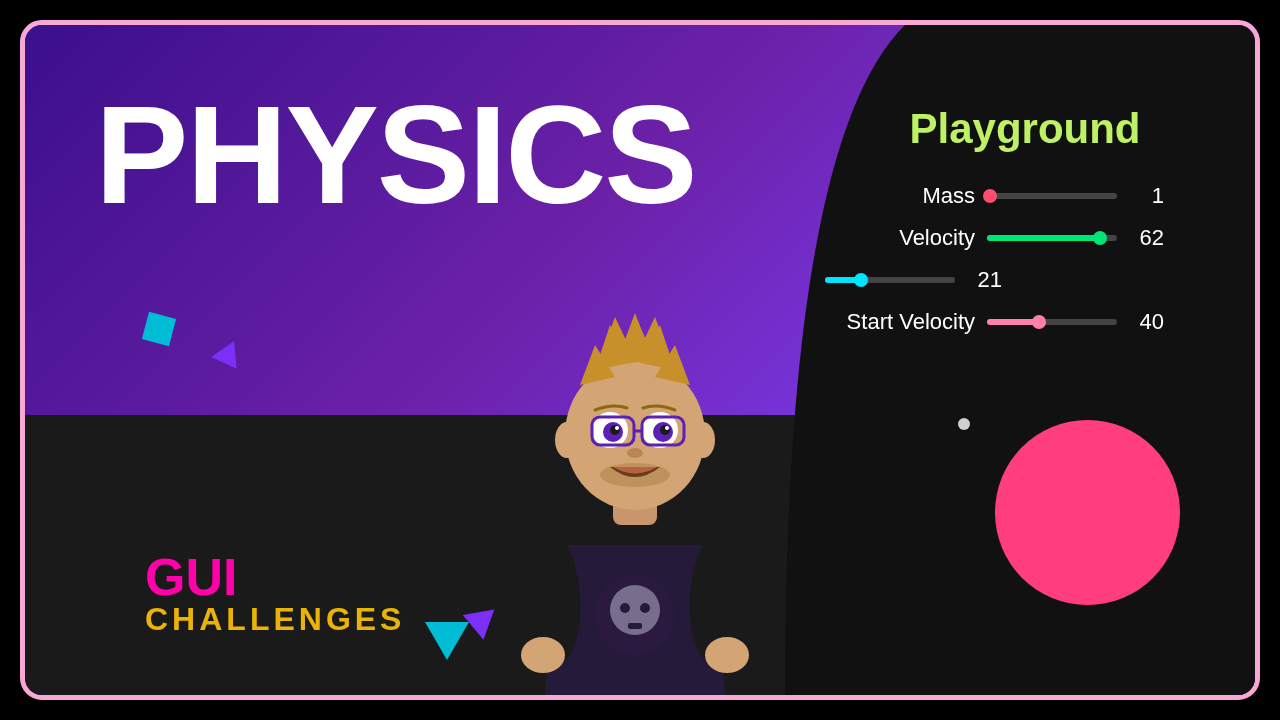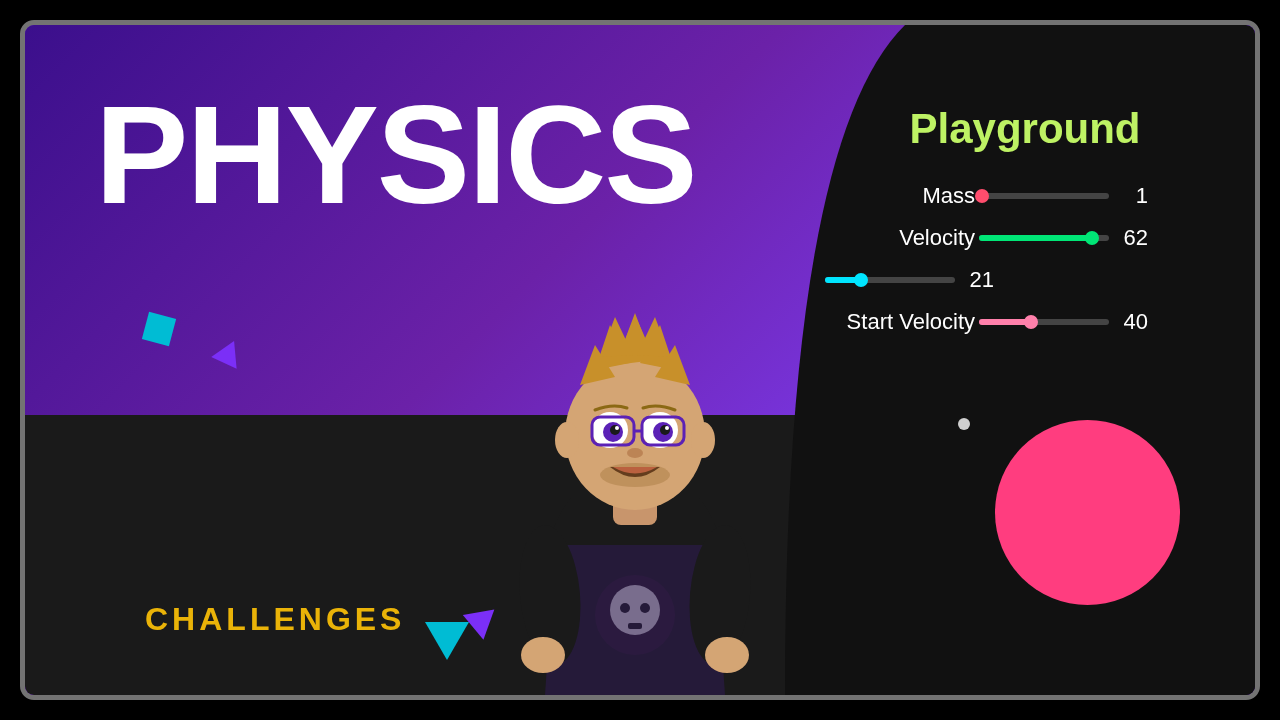--- a/index.html
+++ b/index.html
@@ -9,22 +9,22 @@
       background: #000;
       display: flex;
       align-items: center;
       justify-content: center;
       overflow: hidden;
     }
 
     .outer-frame {
       width: 1240px;
       height: 680px;
-      border: 5px solid #737373;
-      border-radius: 14px;
+      border: 5px solid #f9a8d4;
+      border-radius: 22px;
       position: relative;
       overflow: hidden;
       background: #5b21b6;
     }
 
     
     .bg-left {
       position: absolute;
       inset: 0;
       background: linear-gradient(135deg, #3b0f8c 0%, #6b21a8 40%, #7c3aed 70%, #5b21b6 100%);
@@ -127,21 +127,21 @@
       font-weight: 900;
       color: #bef264;
       text-align: center;
       margin-bottom: 30px;
     }
 
     .slider-row {
       display: flex;
       align-items: center;
       margin-bottom: 16px;
-      gap: 4px;
+      gap: 12px;
     }
 
     .slider-label {
       font-family: Arial, sans-serif;
       font-size: 22px;
       color: white;
       width: 150px;
       text-align: right;
     }
 
@@ -328,20 +328,21 @@
 
   <div class="dark-arc">
     <svg viewBox="0 0 470 680" preserveAspectRatio="none" xmlns="http://www.w3.org/2000/svg">
       <path d="M 120 0 Q 0 120 0 680 L 470 680 L 470 0 Z" fill="#111111"></path>
     </svg>
   </div>
 
   <div class="physics-title">PHYSICS</div>
 
   <div class="gui-label">
+    <div class="gui-text">GUI</div>
     <div class="challenges-text">CHALLENGES</div>
   </div>
 
   <div class="playground-content">
     <div class="playground-title">Playground</div>
 
     <div class="slider-row">
       <div class="slider-label">Mass</div>
       <div class="slider-track">
         <div class="slider-fill" style="width: 2%; background: #ff4d6d;"></div>

